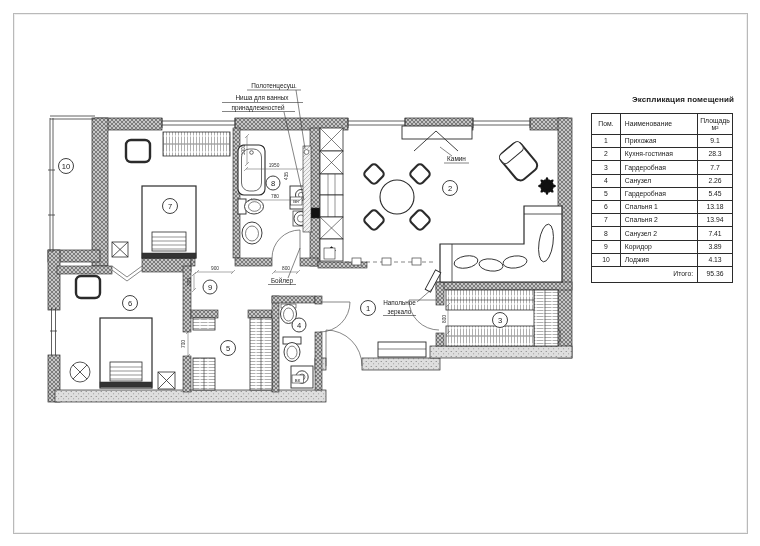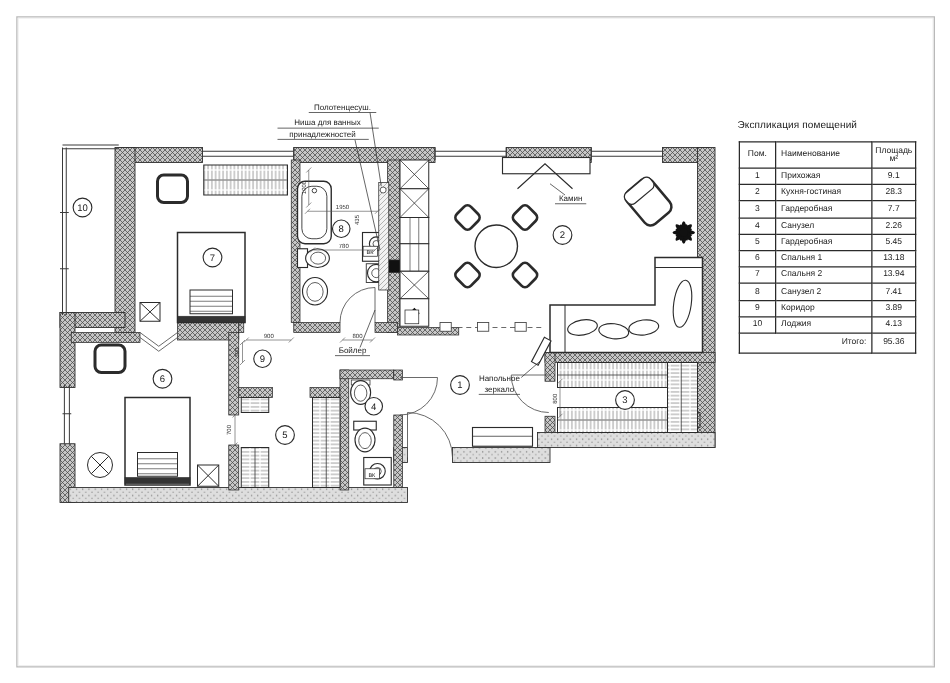--- a/index.html
+++ b/index.html
@@ -8,21 +8,21 @@
   .page-frame{position:absolute;left:13px;top:13px;right:12px;bottom:12px;
         border:1px solid #b9b9b9;box-shadow:inset 0 0 0 1px #efefef;pointer-events:none;}
   svg{position:absolute;left:0;top:0;}
   svg text{font-family:"Liberation Sans",sans-serif;fill:#1a1a1a;}
   .ann{font-size:6.4px;}
   .dim{font-size:4.8px;fill:#333;}
   .roomnum{font-size:7.6px;}
   .vk{font-size:4.4px;}
   
   .expl{position:absolute;left:590px;top:95px;width:144px;}
-  .expl-title{font-size:8px;text-align:left;margin-bottom:9px;letter-spacing:.1px;}
+  .expl-title{font-size:8px;text-align:right;margin-bottom:9px;letter-spacing:.1px;font-weight:bold;}
   table.x{border-collapse:collapse;width:142px;margin-left:1px;}
   table.x td{border:1px solid #2b2b2b;font-size:6.8px;line-height:1.15;
              vertical-align:middle;padding:0 2px;height:12.2px;background:#fff;}
   table.x td.num{width:26px;text-align:center;}
   table.x td.name{width:76px;text-align:left;padding-left:4px;}
   table.x td.area{width:30px;text-align:center;}
   table.x tr.hdr td{height:20px;}
   table.x tr.hdr td.area{line-height:1.05;}
   table.x tr.total td{height:15px;}
   table.x tr.total td.lbl{text-align:right;padding-right:4px;}

